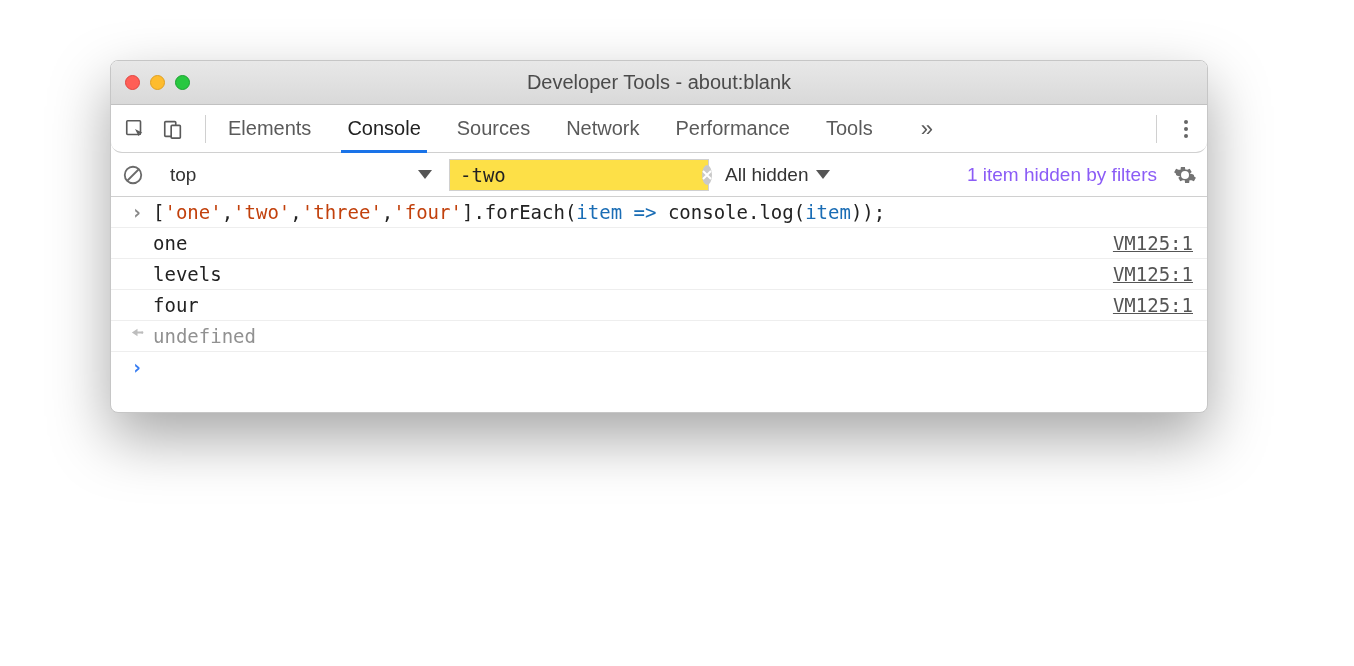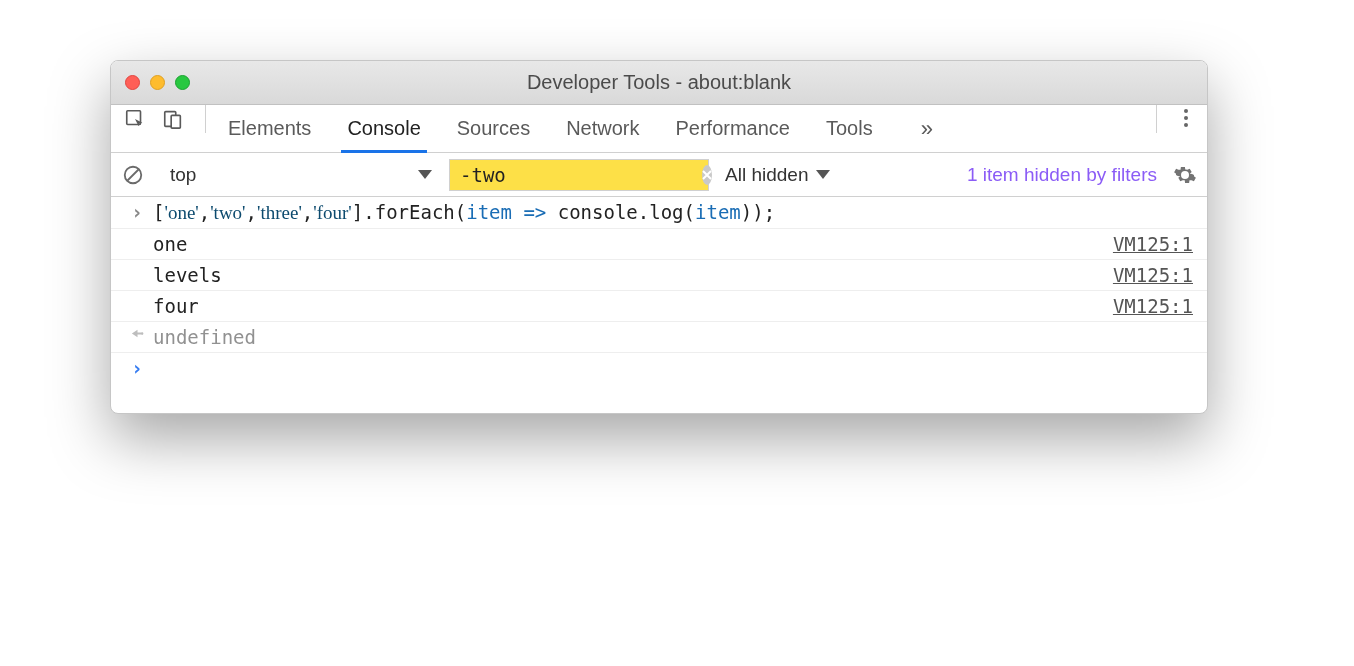--- a/index.html
+++ b/index.html
@@ -35,24 +35,25 @@
   .tl.red { background:#ff5f57; border:1px solid #e14540; }
   .tl.yellow { background:#febc2e; border:1px solid #dfa023; }
   .tl.green { background:#28c840; border:1px solid #1ba230; }
   .title {
     position: absolute; left:0; right:0; text-align:center;
     font-size: 20px; color:#4b4b4b;
   }
   .toolbar {
     height: 48px;
     display: flex;
-    align-items: flex-start;
+    align-items: center;
     border-bottom: 1px solid #d0d0d0;
     padding: 0 10px;
     gap: 10px;
+    border-radius: 11px;
   }
   .toolbar .sep { width:1px; height:28px; background:#d0d0d0; margin:0 8px; }
   .icon-btn { width:28px; height:28px; display:flex; align-items:center; justify-content:center; color:#5a5a5a; cursor:pointer; }
   .icon-btn svg { width:22px; height:22px; }
   .tabs { display:flex; gap:28px; align-items:center; height:100%; }
   .tab { font-size:20px; color:#5a5a5a; padding: 0 4px; height:100%; display:flex; align-items:center; position:relative; cursor:pointer; }
   .tab.active { color:#222; }
   .tab.active::after { content:""; position:absolute; bottom:-1px; left:-2px; right:-2px; height:3px; background:#1a73e8; }
   .overflow { margin-left:10px; color:#5a5a5a; font-size:22px; cursor:pointer; padding:0 6px; }
   .spacer { flex:1; }
@@ -108,21 +109,21 @@
     color:#222;
   }
   .crow {
     display:flex; align-items:flex-start;
     padding: 4px 14px 4px 10px;
   }
   .crow.border-b { border-bottom:1px solid #eee; }
   .crow .gutter { width:32px; flex-shrink:0; display:flex; align-items:center; justify-content:center; color:#9a9a9a; }
   .crow .content { flex:1; white-space:pre; }
   .crow .source { color:#555; text-decoration:underline; cursor:pointer; }
-  .tok-str { color:#0c4a6e;font-family:Liberation Serif, serif; }
+  .tok-str { color:#c2410c; }
   .tok-punc { color:#222; }
   .tok-fn { color:#222; }
   .tok-param { color:#1a6db5; }
   .tok-arrow { color:#1a6db5; }
   .undef { color:#919191; }
   .gutter.ret svg { width:15px; height:15px; }
   .prompt-caret { color:#367cf1; font-weight:bold; }
   .input-caret { color:#888; font-weight:bold; }
   .blank { height:30px; }
 </style>

